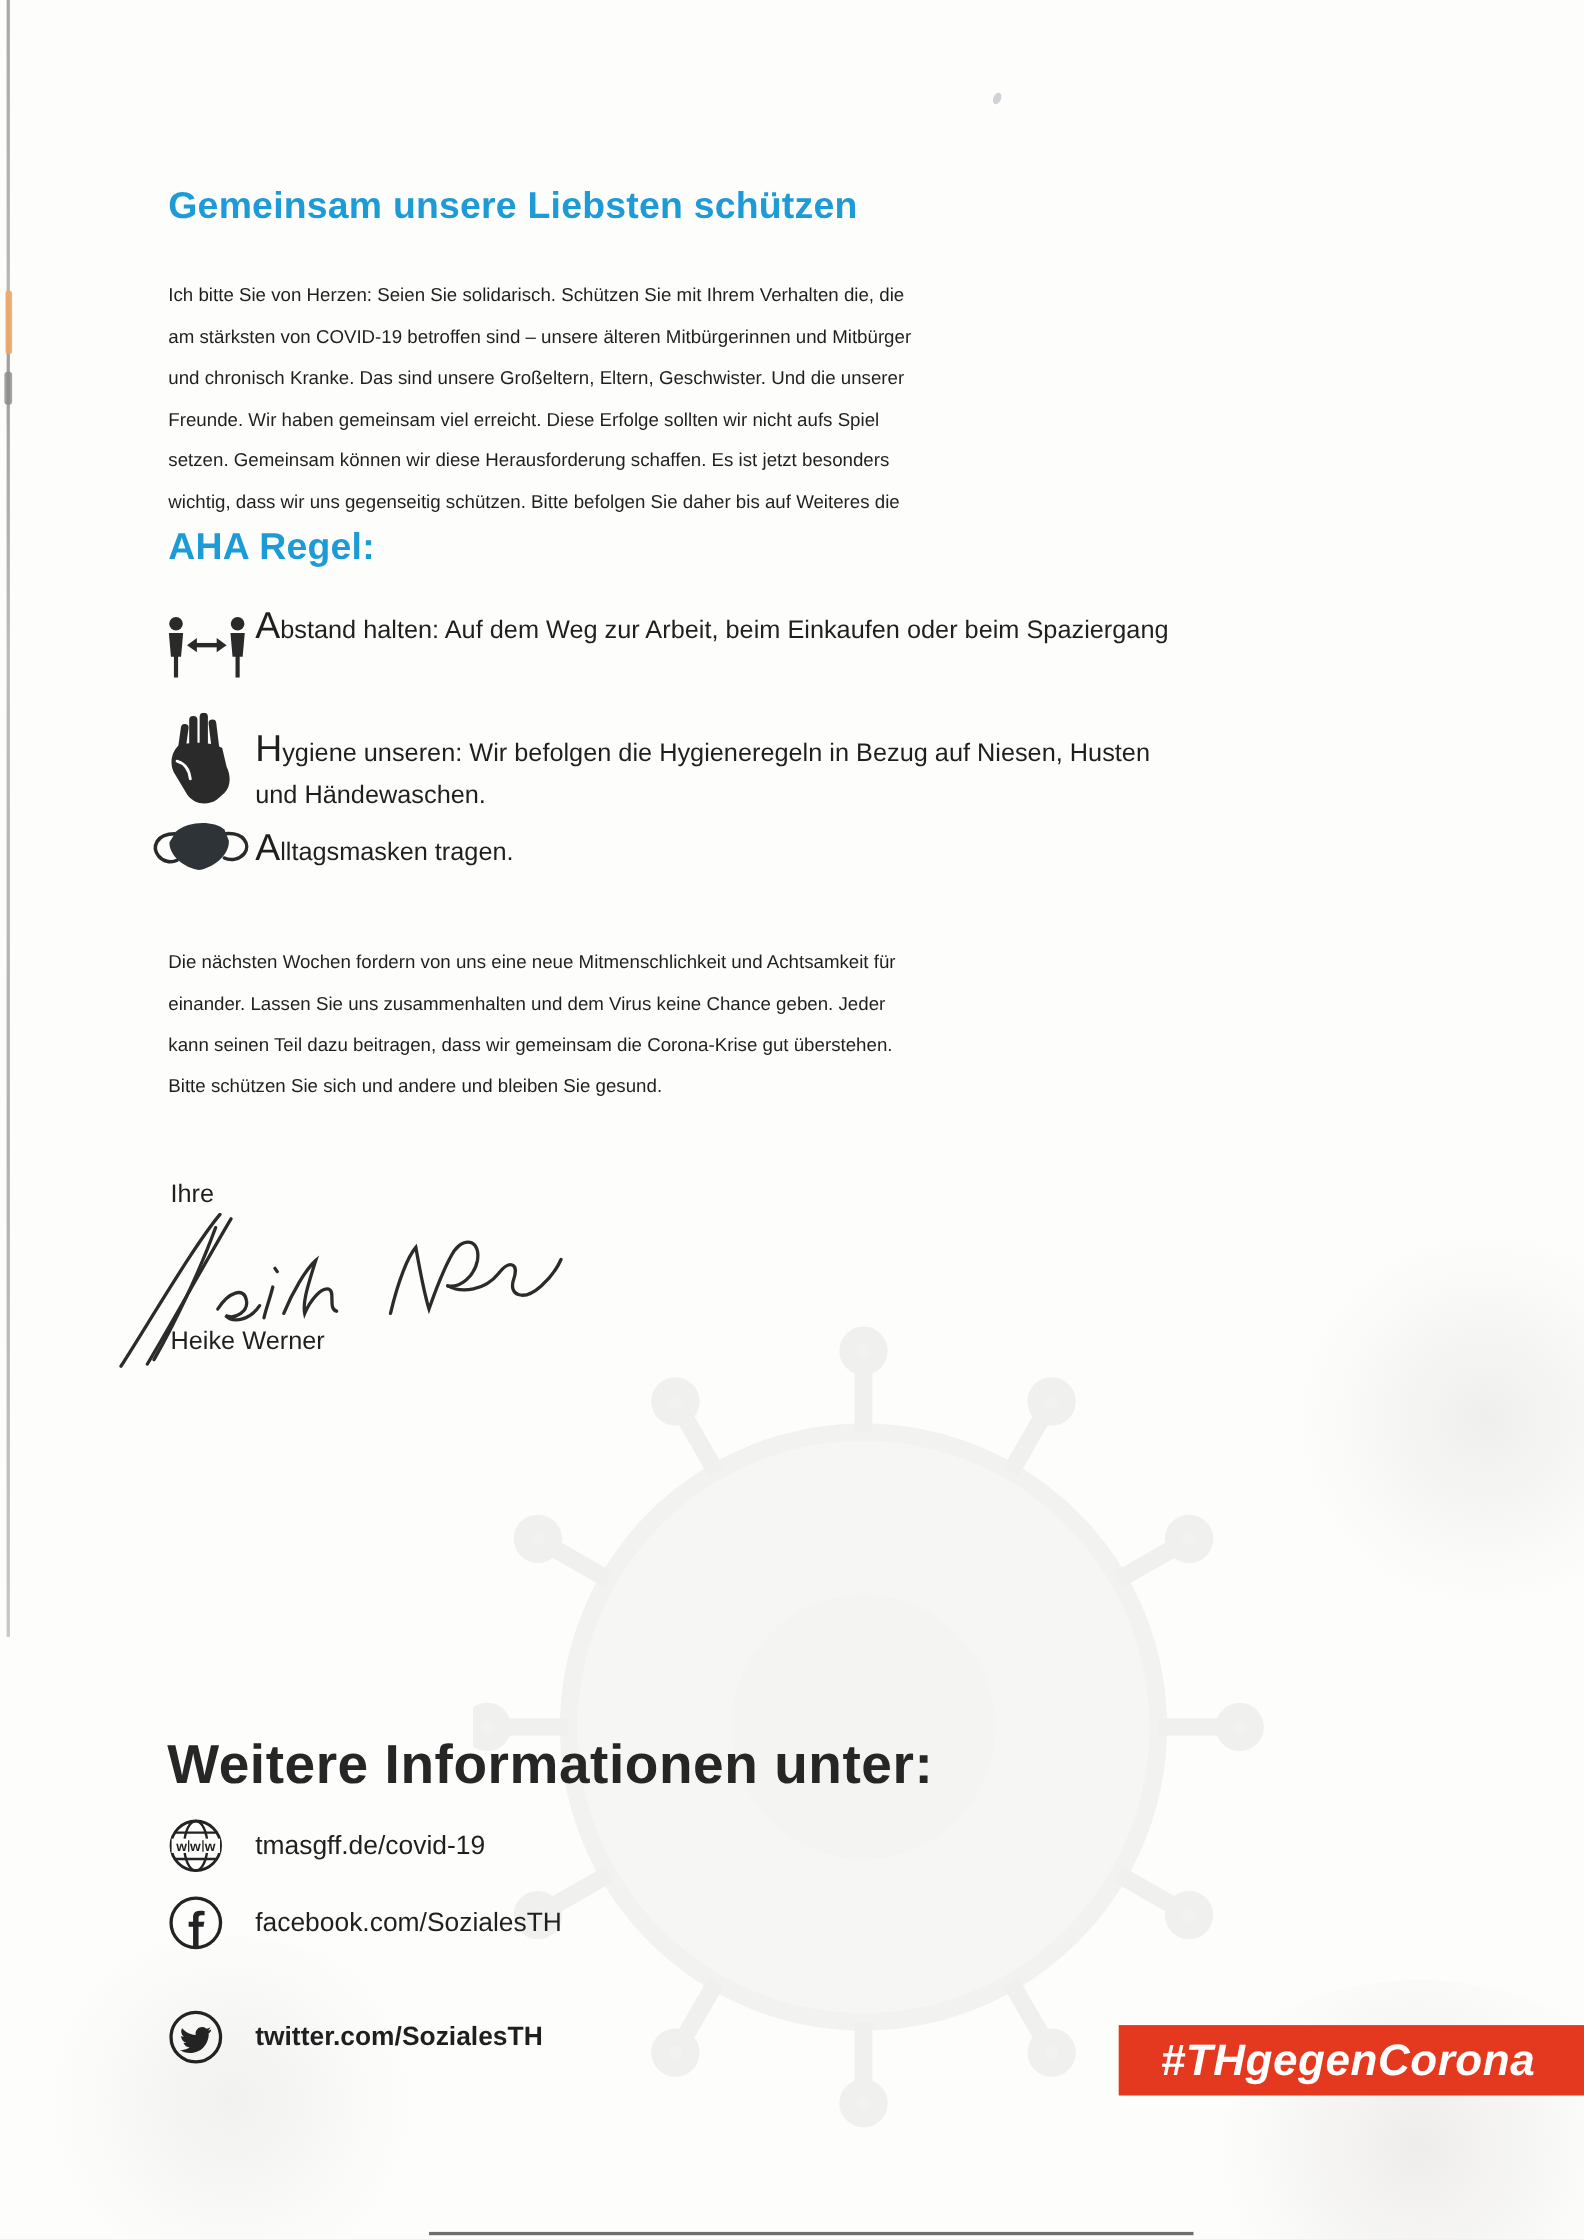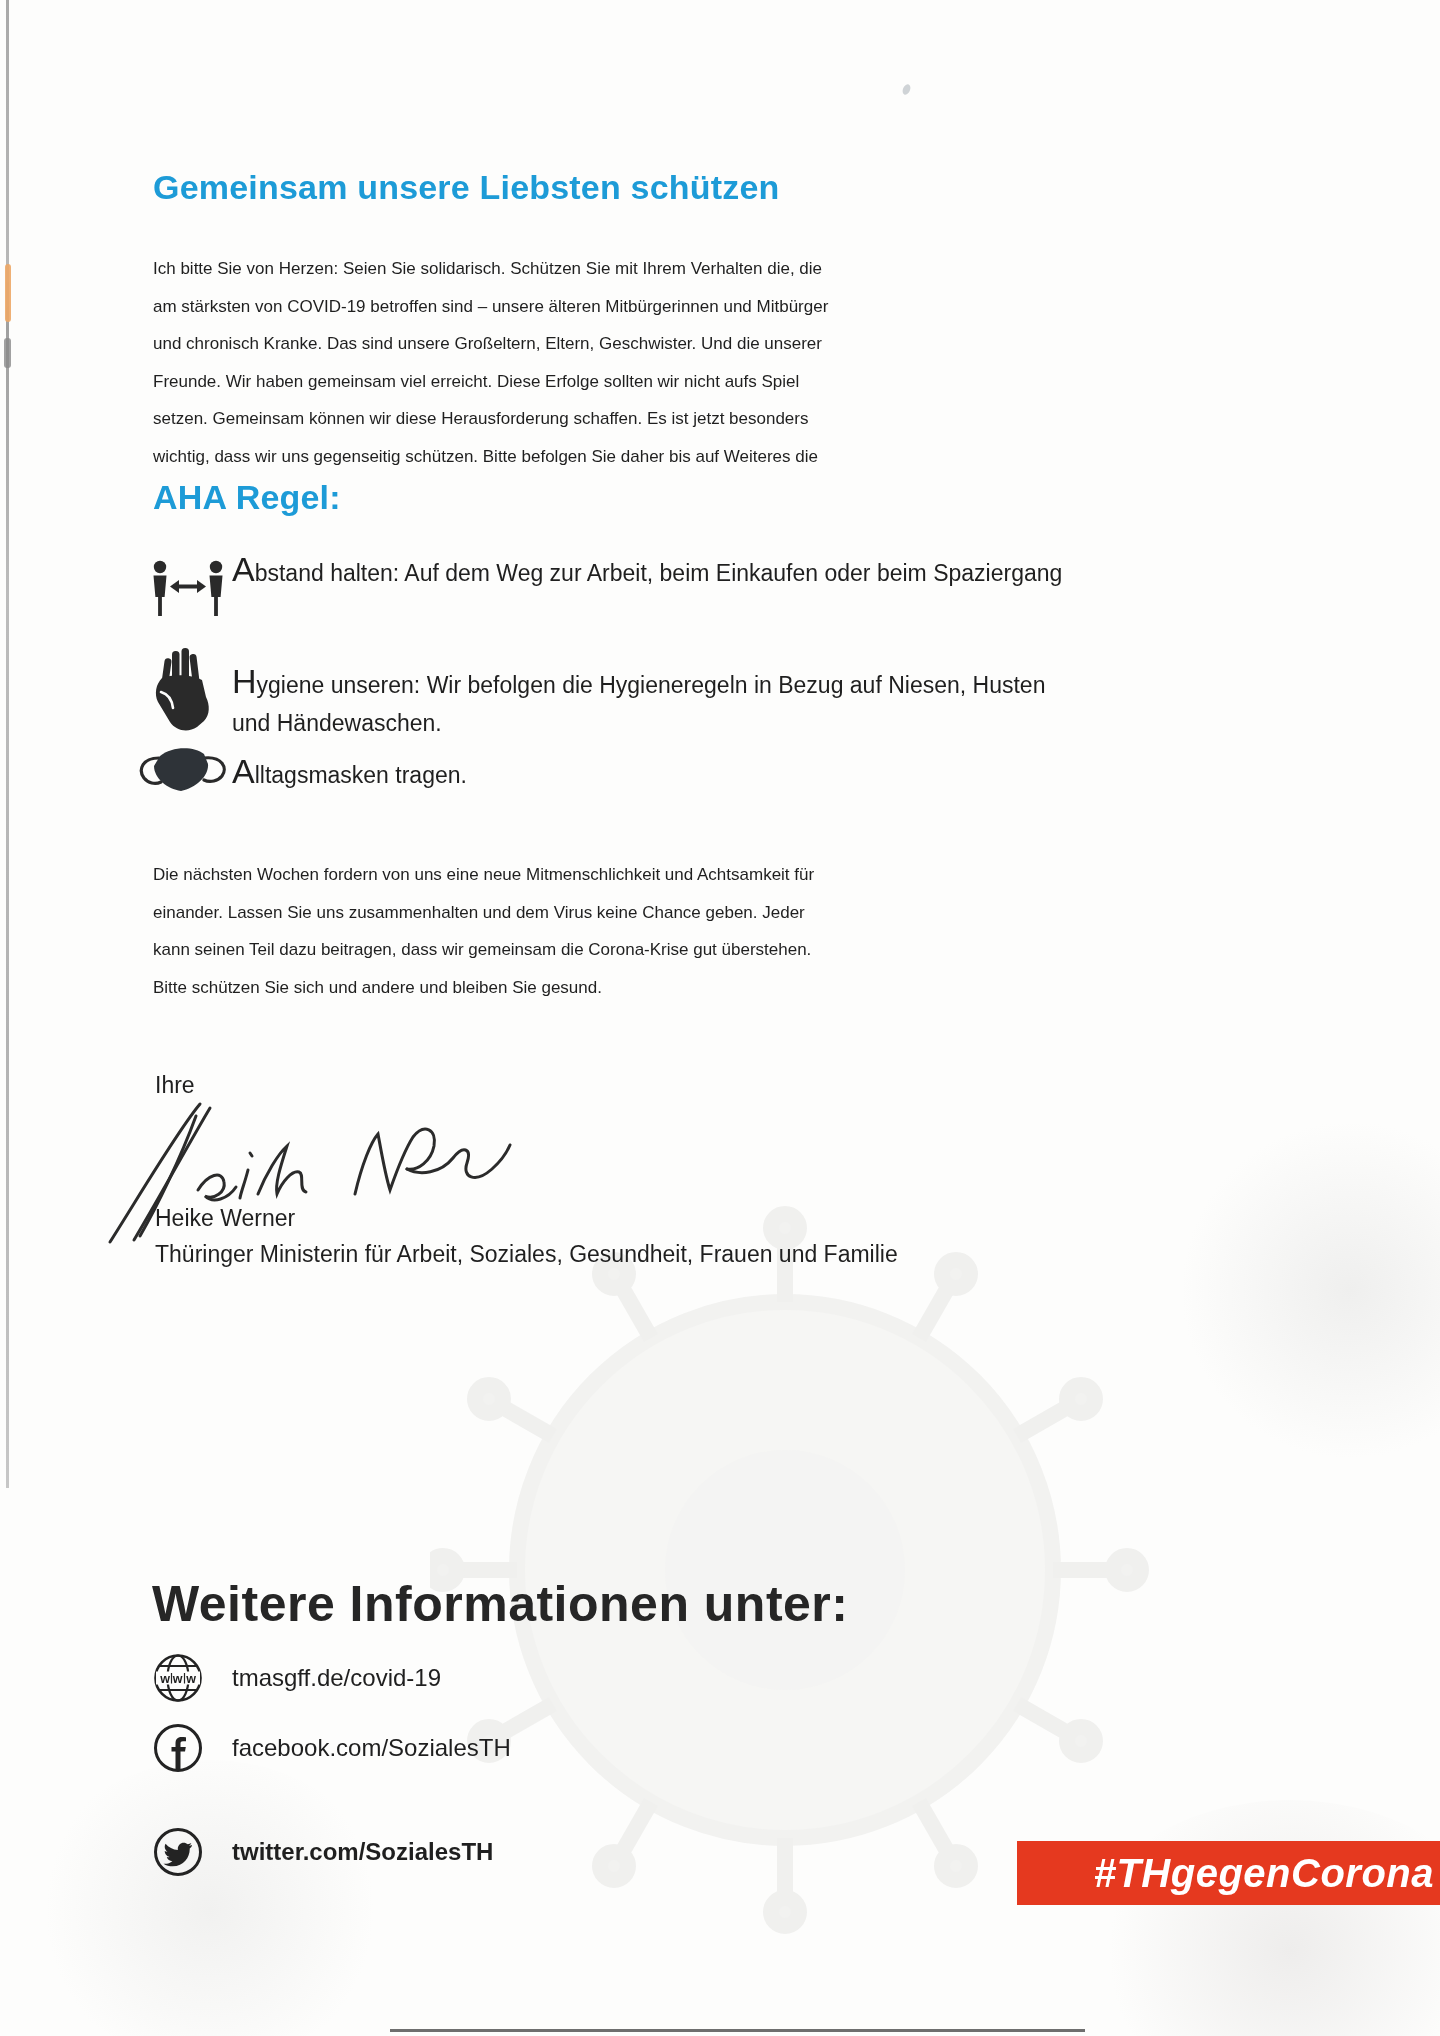--- a/index.html
+++ b/index.html
@@ -32,21 +32,21 @@
   .rule-text{font-size:23px;line-height:38px;}
   .rule-lead{font-size:34px;font-weight:500;}
   .sig-label{font-size:23px;}
   .sig-name{font-size:23px;line-height:36px;}
   .big-heading{font-size:50px;font-weight:bold;color:#262626;letter-spacing:.5px;}
   .link-row{position:absolute;left:152px;display:flex;align-items:center;gap:28px;}
   .link-label{font-size:24px;color:#1f1f1f;}
   .icon-box{width:52px;height:52px;flex:0 0 auto;}
   .banner{position:absolute;left:1017px;top:1841px;width:423px;height:64px;
     background:var(--banner-bg,#e5391f);color:var(--banner-fg,#fff);
-    display:flex;align-items:center;justify-content:flex-end;
+    display:flex;align-items:center;justify-content:center;
     font-size:40px;font-weight:bold;font-style:italic;letter-spacing:.5px;padding-right:6px;box-sizing:border-box;}
 </style>
 </head>
 <body>
 
 <div class="page">
 
   <div class="scan-edge"></div>
   <div class="scan-edge-orange"></div>
   <div class="scan-edge-knot"></div>
@@ -147,21 +147,20 @@
       <path d="M98 100 C108 84 122 80 124 92 C126 102 114 110 105 106 C113 114 128 109 136 97"></path>
       <path d="M148 80 C145 92 141 102 140 108"></path>
       <path d="M150 63 L152 66"></path>
       <path d="M158 104 C166 84 178 64 187 56 C180 78 175 94 177 104 C182 92 192 80 199 82 C205 84 198 100 206 102"></path>
       <path d="M255 104 C262 74 271 52 278 44 C281 60 285 84 290 100 C297 80 306 58 313 47 C324 33 337 39 334 56 C331 71 318 81 307 79"></path>
       <path d="M307 79 C320 86 341 83 353 68 C363 55 372 58 367 73 C362 87 375 94 392 79 C401 71 407 62 410 55"></path>
     </g>
   </svg>
 
   <div class="abs sig-name" style="left:155px;top:1200px;">Heike Werner</div>
-  <div class="abs sig-name" style="left:155px;top:1236px;width:1100px;">Thüringer Ministerin für Arbeit, Soziales, Gesundheit, Frauen und Familie</div>
 
   <div class="abs big-heading" style="left:152px;top:1575px;">Weitere Informationen unter:</div>
 
   <div class="link-row" style="top:1652px;">
     <svg class="icon-box" viewBox="0 0 52 52">
       <circle cx="26" cy="26" r="22.5" fill="none" stroke="#232323" stroke-width="2.6"></circle>
       <ellipse cx="26" cy="26" rx="10.5" ry="22.5" fill="none" stroke="#232323" stroke-width="2.2"></ellipse>
       <line x1="7" y1="14" x2="45" y2="14" stroke="#232323" stroke-width="2.2"></line>
       <line x1="7" y1="38" x2="45" y2="38" stroke="#232323" stroke-width="2.2"></line>
       <rect x="4" y="19.5" width="44" height="13" fill="#fdfdfc"></rect>

